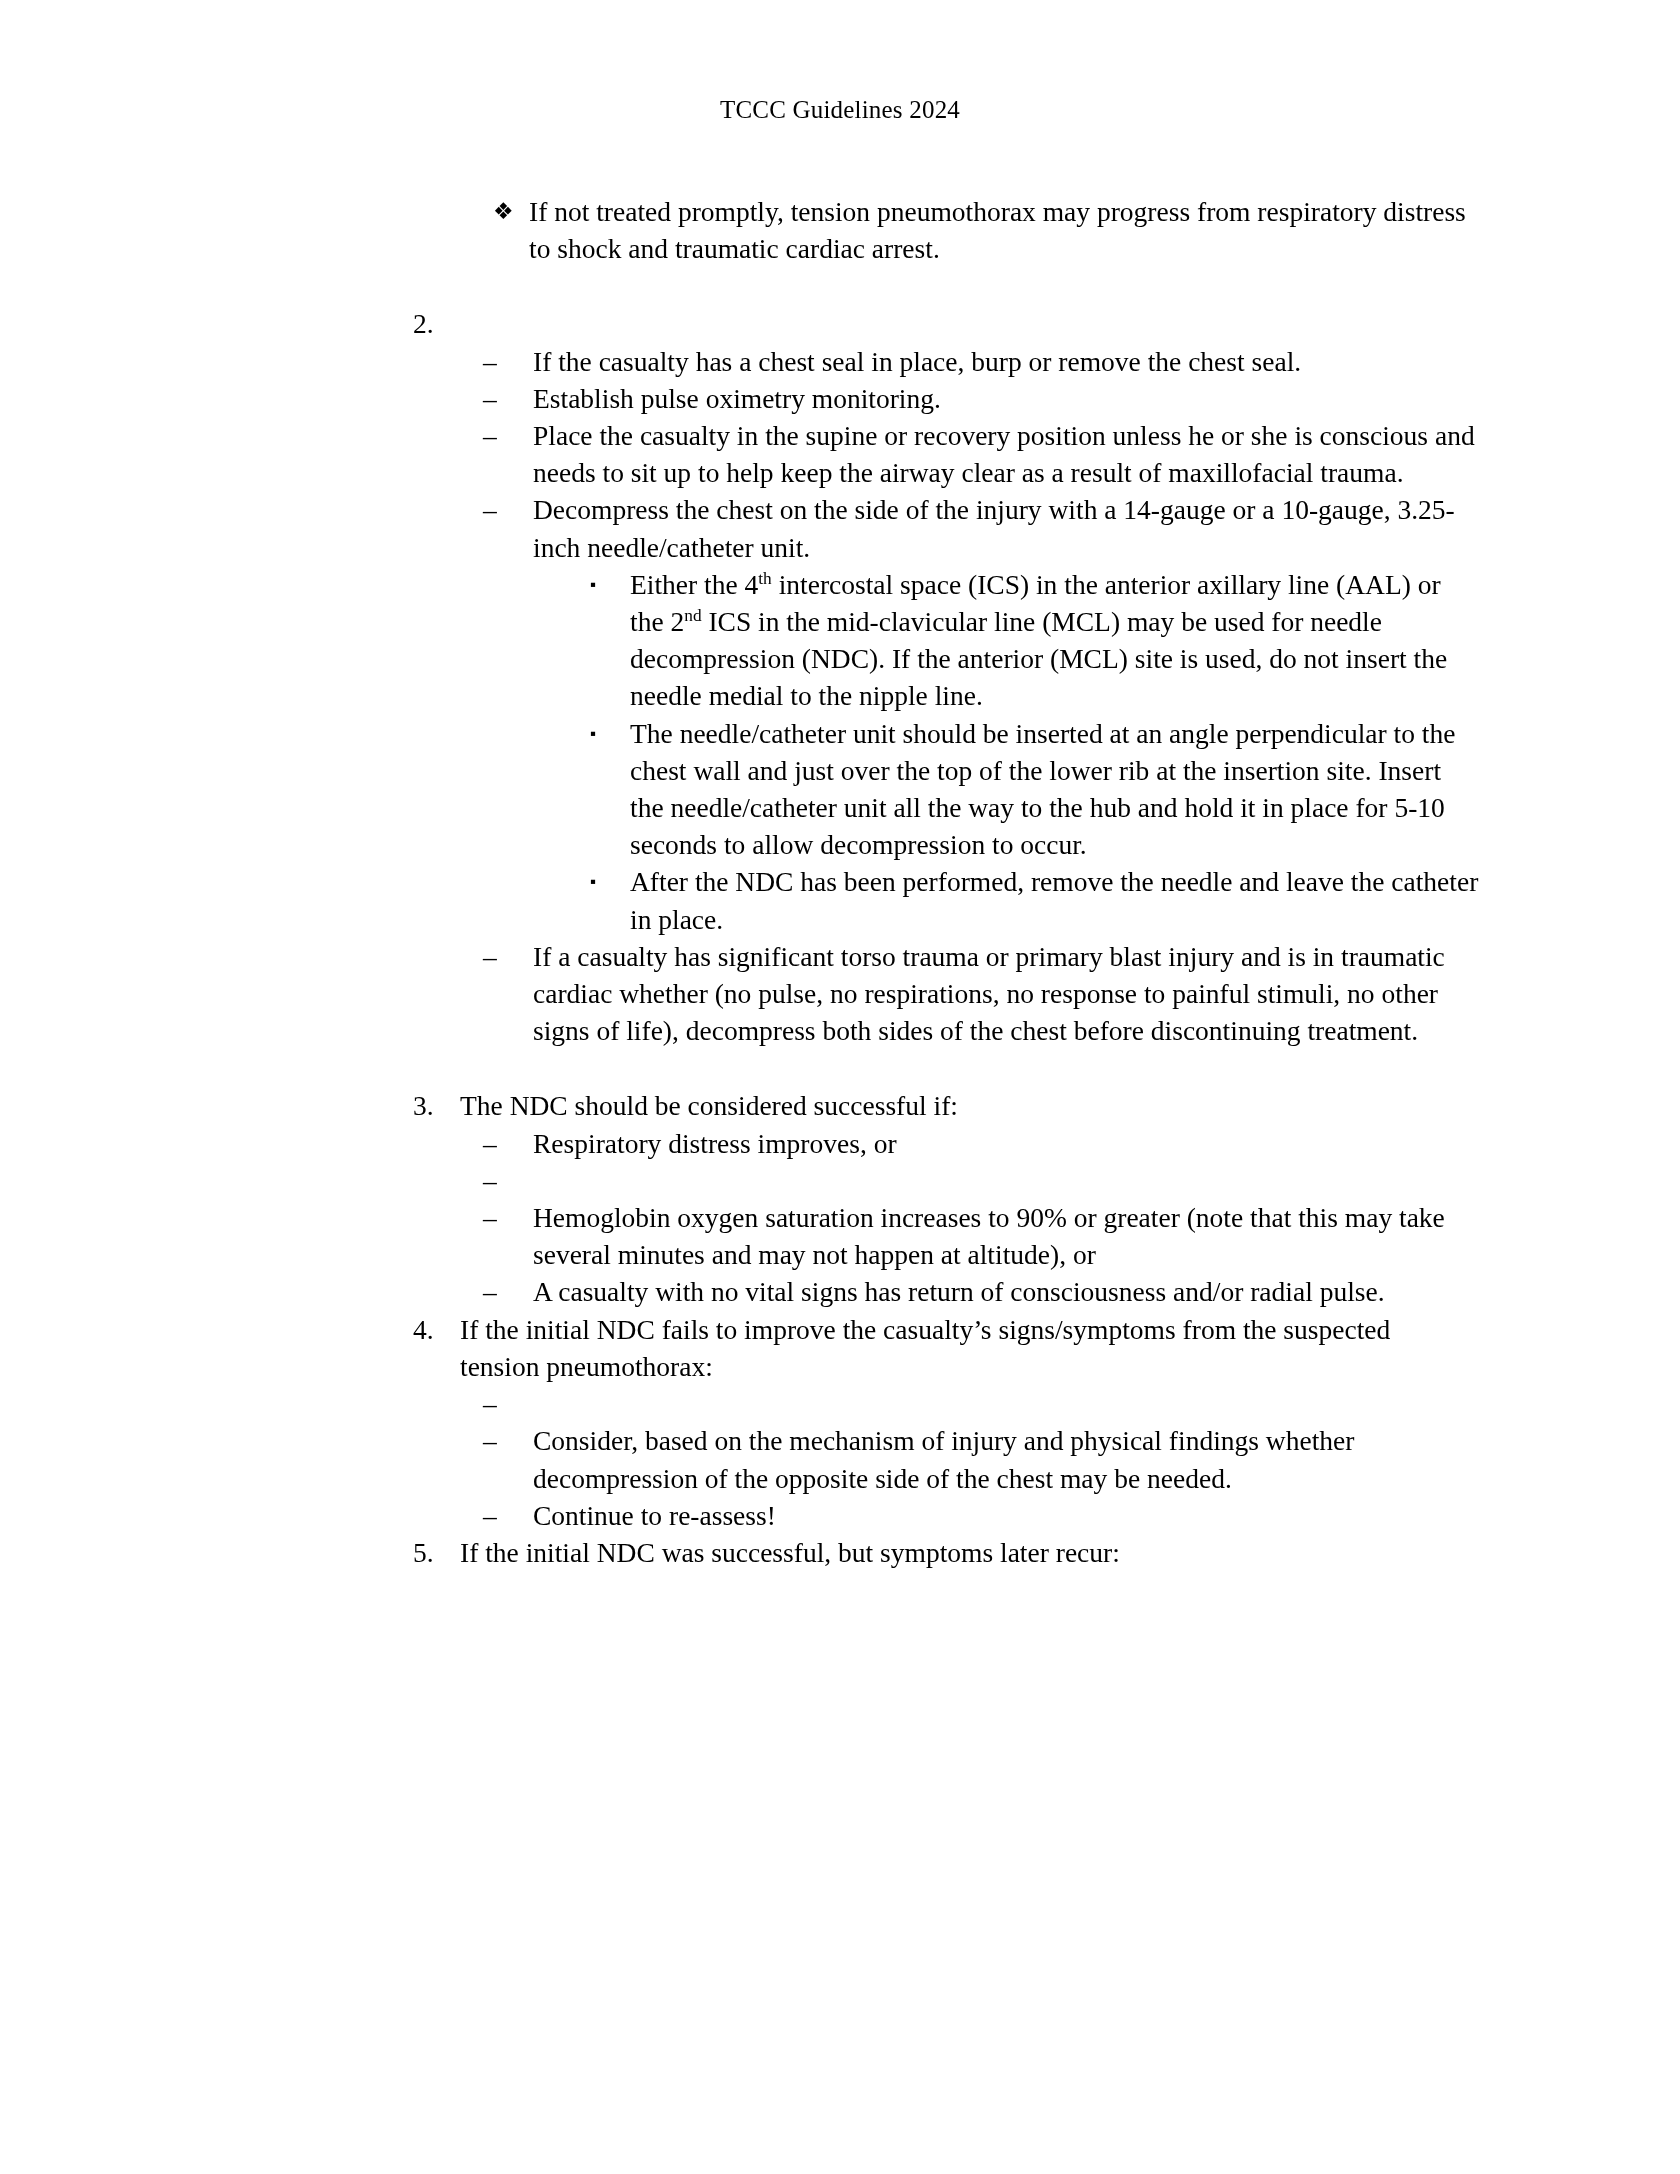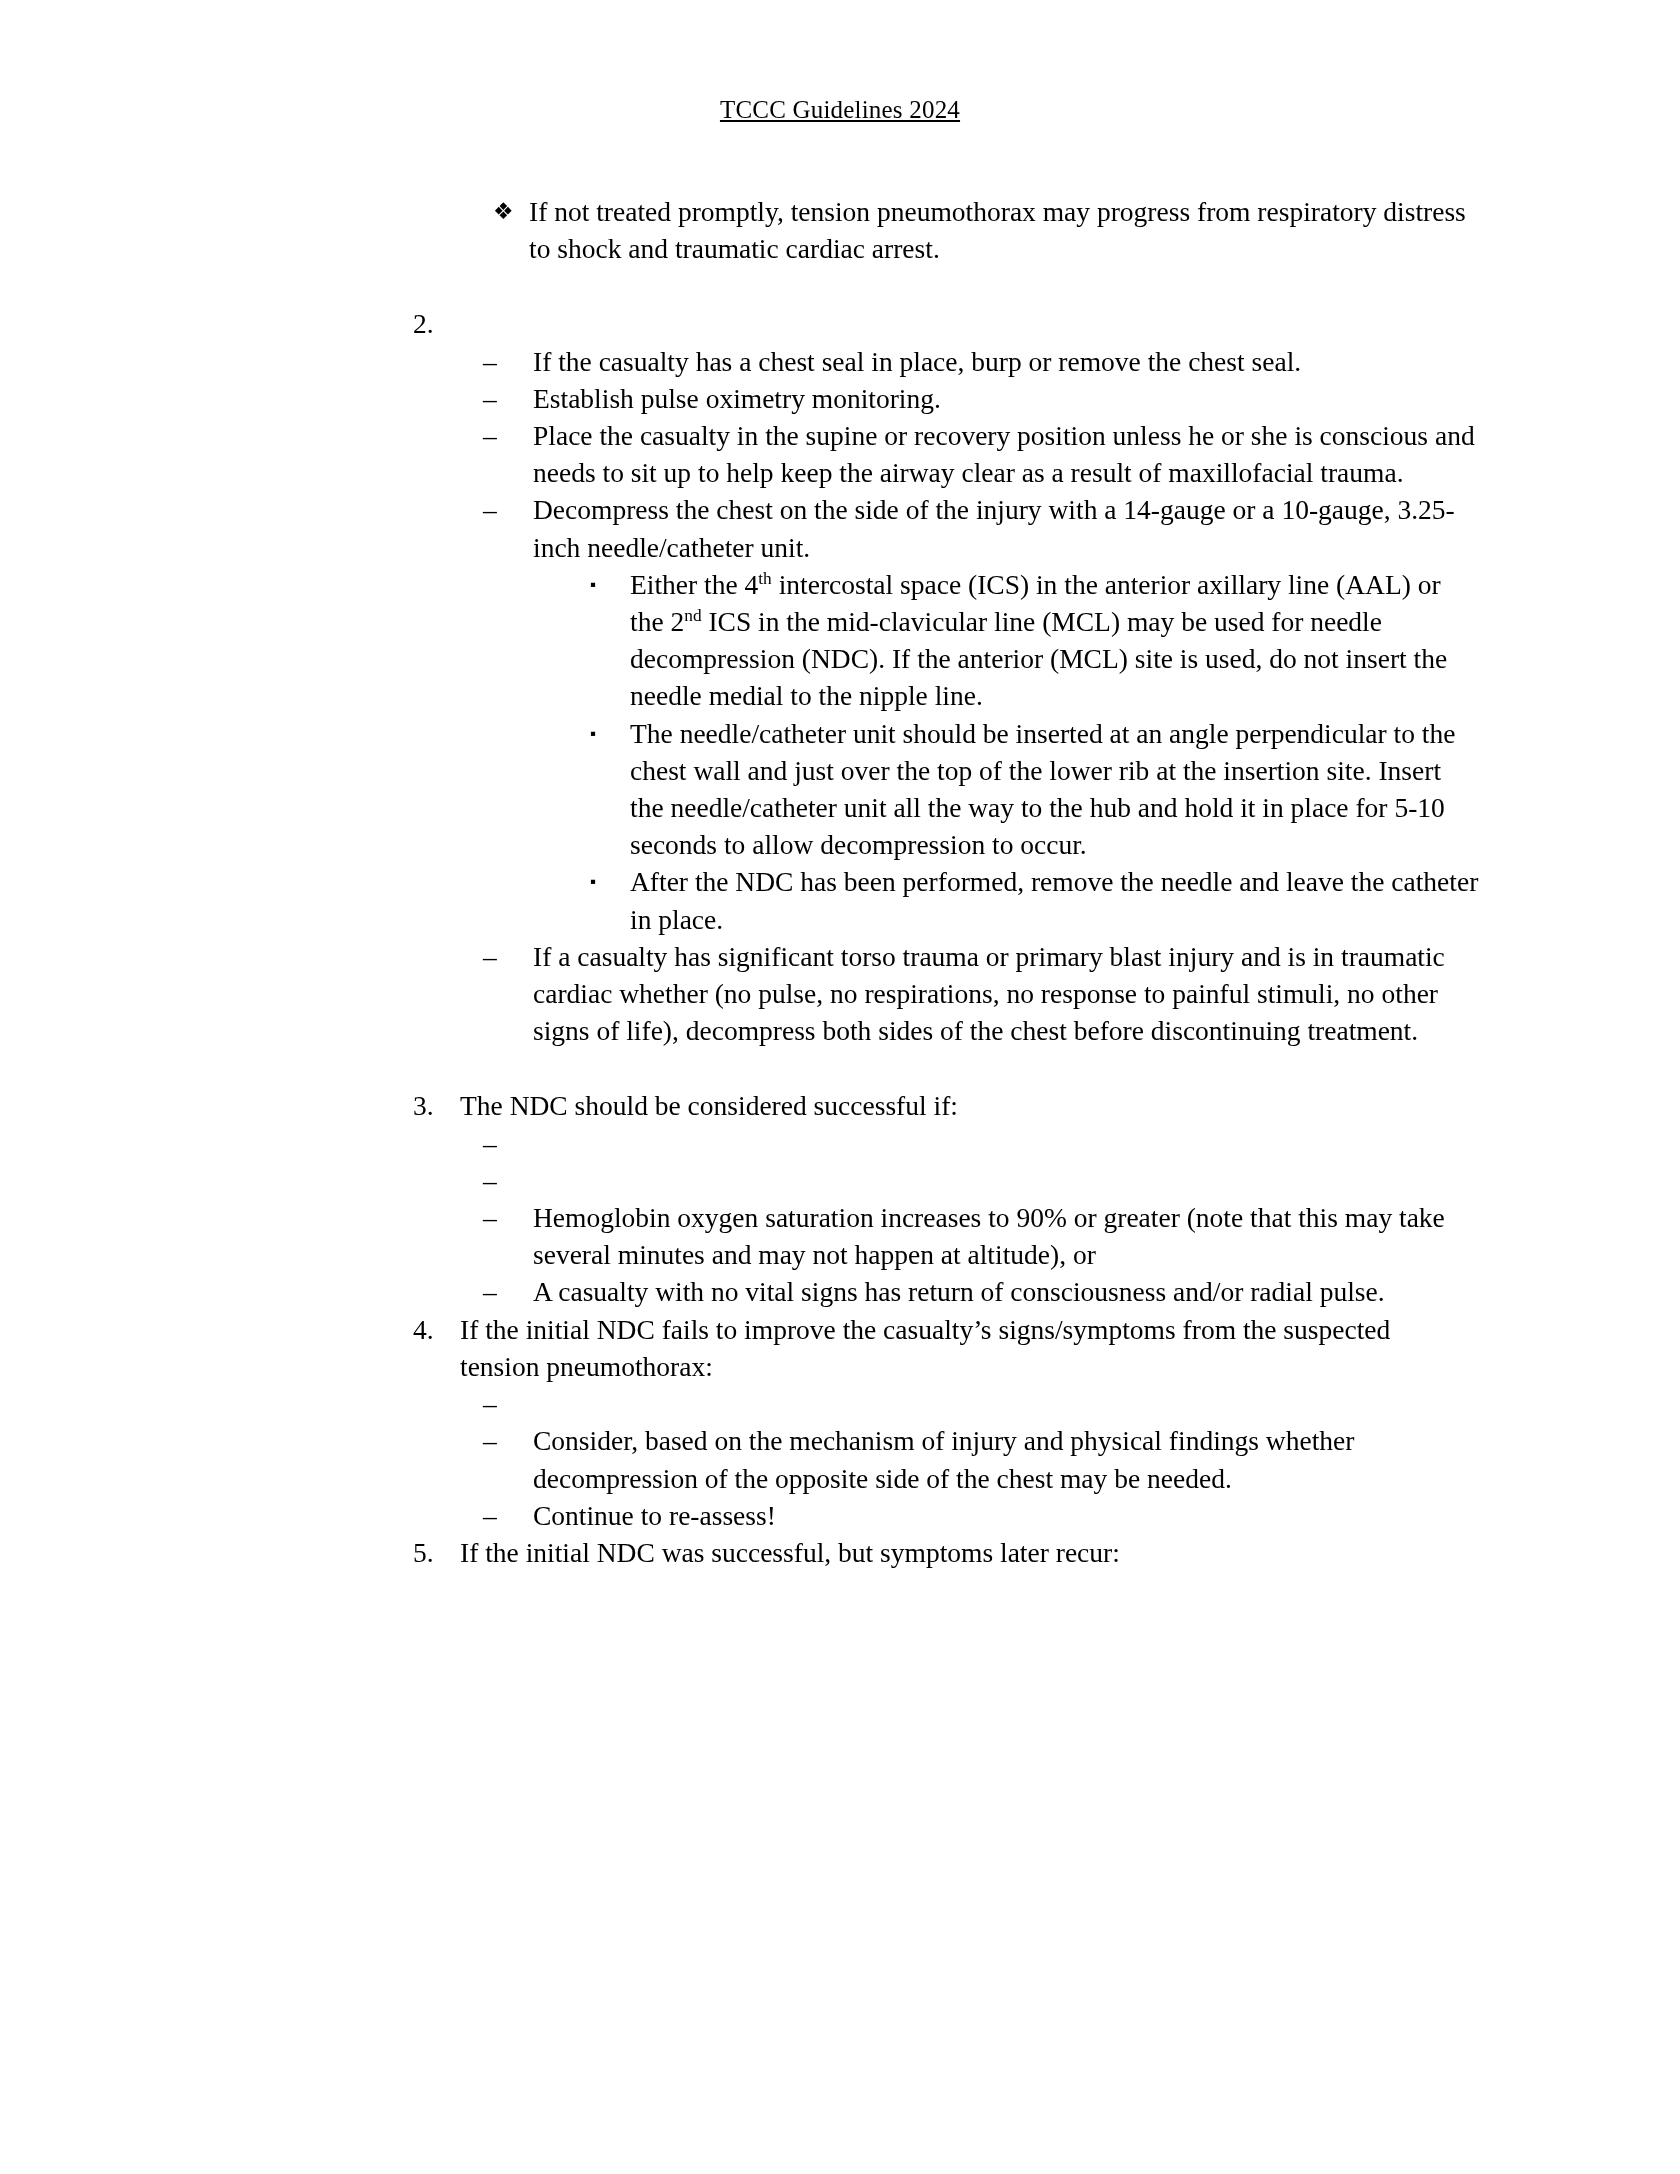--- a/index.html
+++ b/index.html
@@ -24,21 +24,20 @@
     top: 95px;
     left: 0;
     width: 1680px;
     text-align: center;
     font-size: 25px;
     line-height: 30px;
   }
   .header-title {
     display: inline-block;
     letter-spacing: 0.2px;
-    text-decoration: underline;
   }
   .content {
     position: absolute;
     top: 193px;
     left: 0;
     width: 1680px;
   }
 
   
   .row {
@@ -163,20 +162,21 @@
 
     <div class="gap-lg"></div>
 
     <div class="row lvl-num">
       <span class="marker">3.</span>
       <span class="text">The NDC should be considered successful if:</span>
     </div>
 
     <div class="row lvl-dash">
       <span class="marker">–</span>
+      <span class="text">Respiratory distress improves, or</span>
     </div>
     <div class="row lvl-dash">
       <span class="marker">–</span>
     </div>
     <div class="row lvl-dash">
       <span class="marker">–</span>
       <span class="text">Hemoglobin oxygen saturation increases to 90% or greater (note that this may take several minutes and may not happen at altitude), or</span>
     </div>
     <div class="row lvl-dash">
       <span class="marker">–</span>

